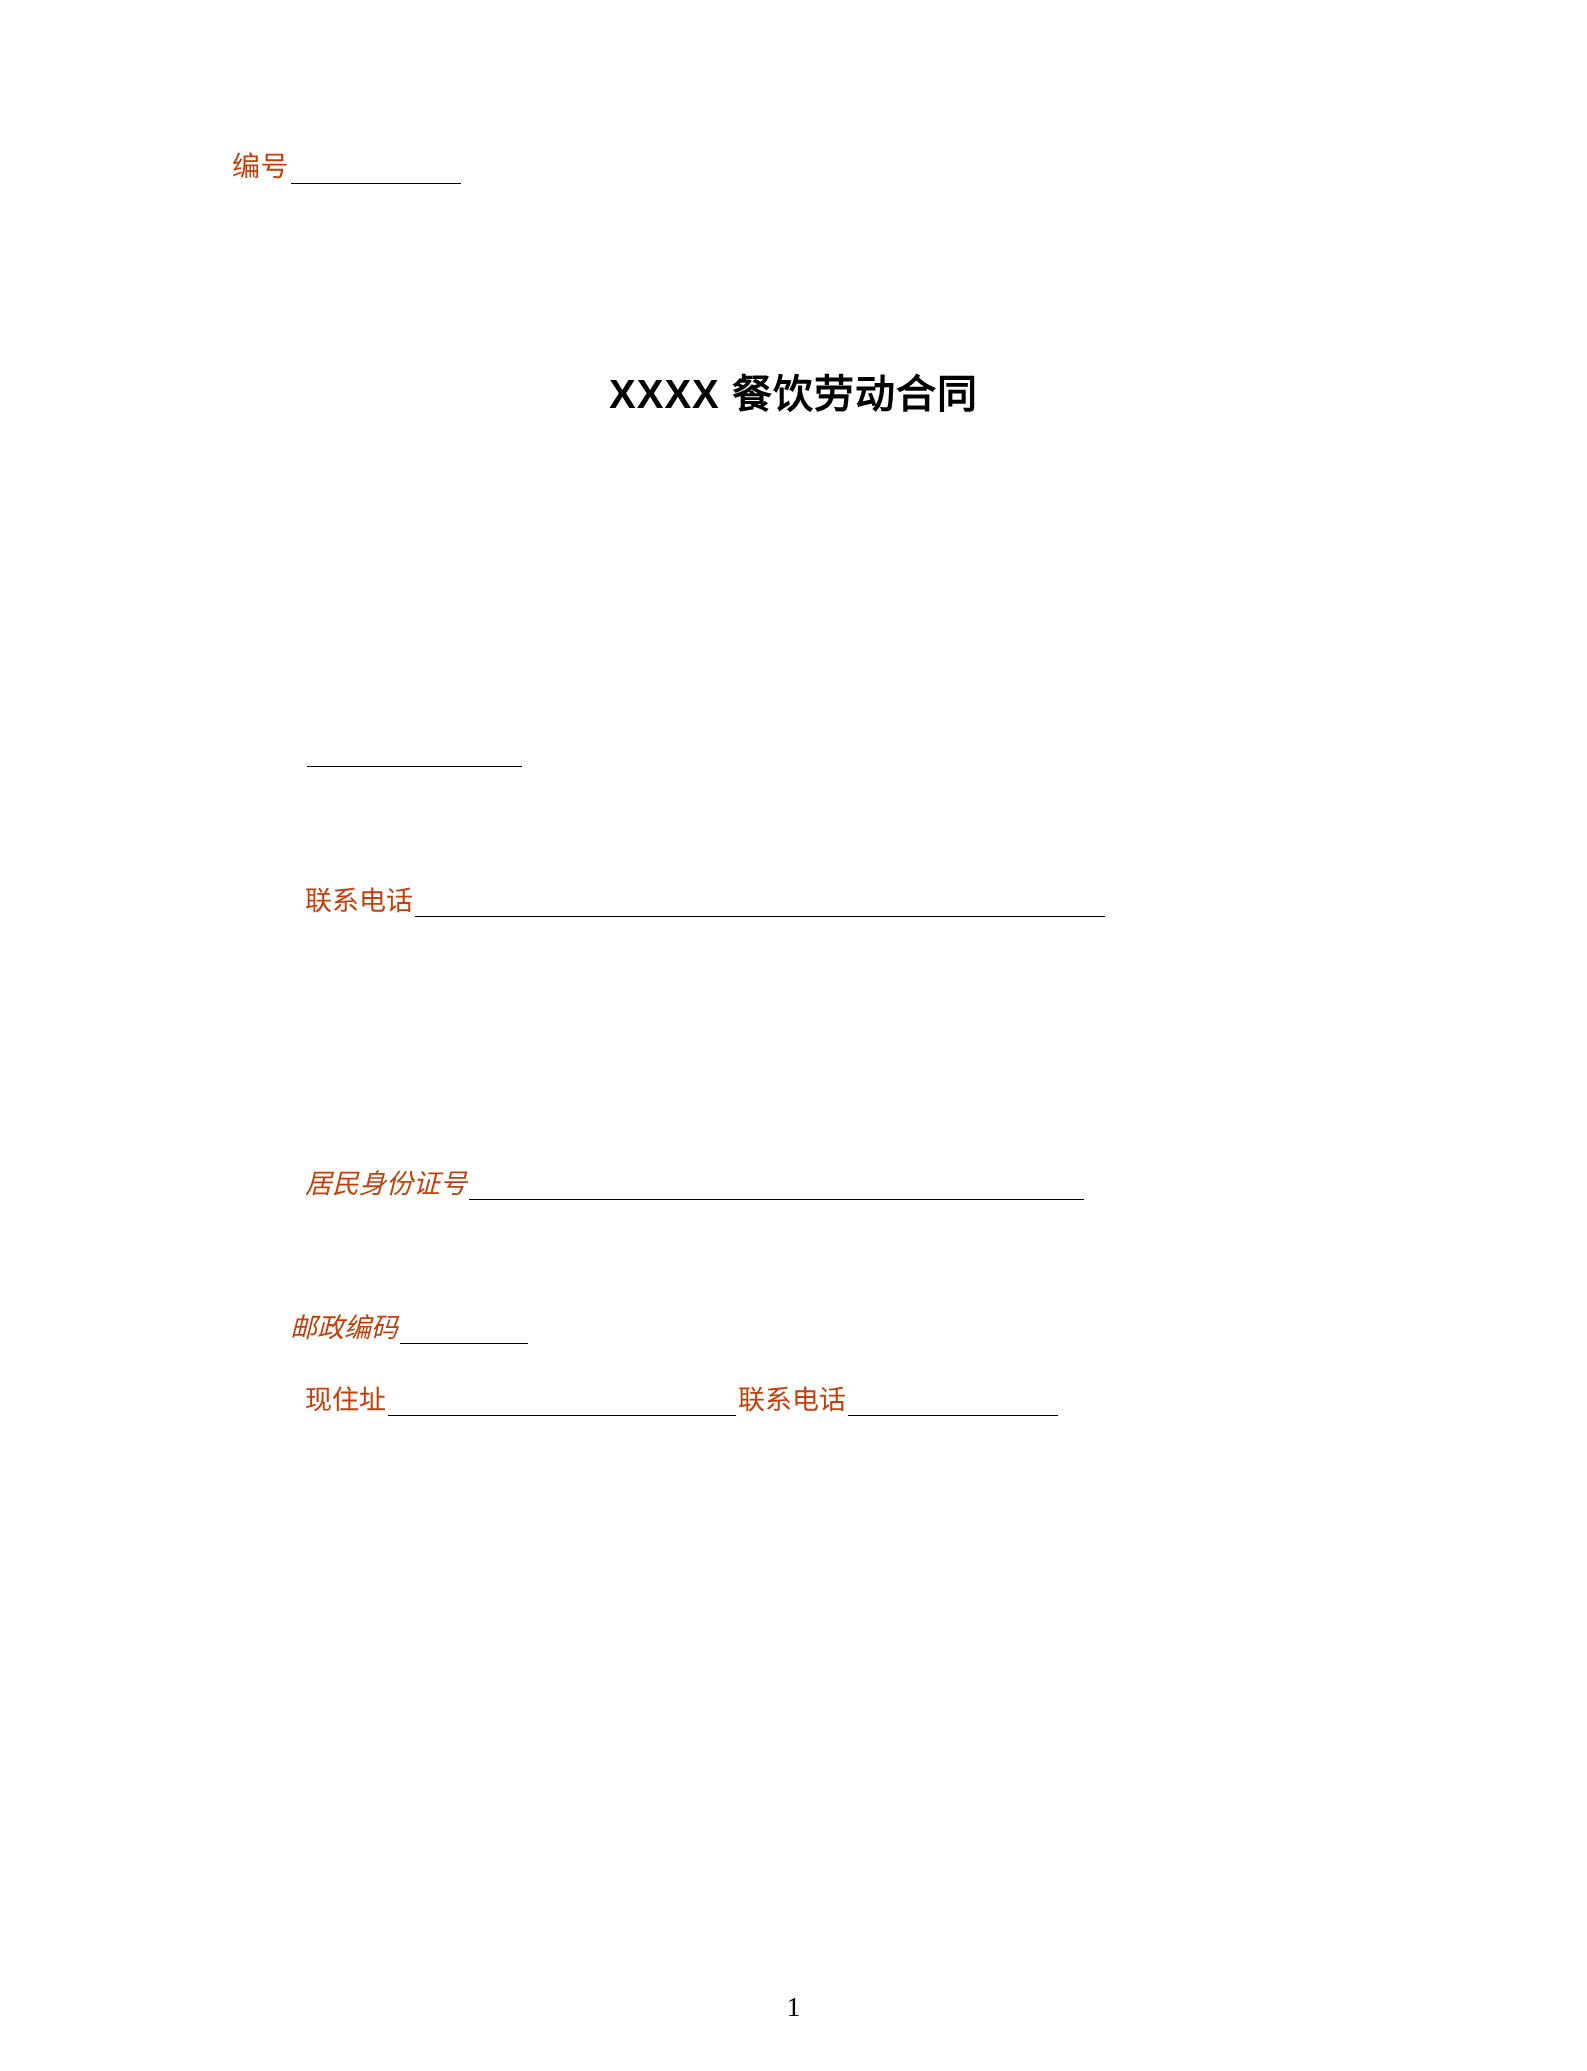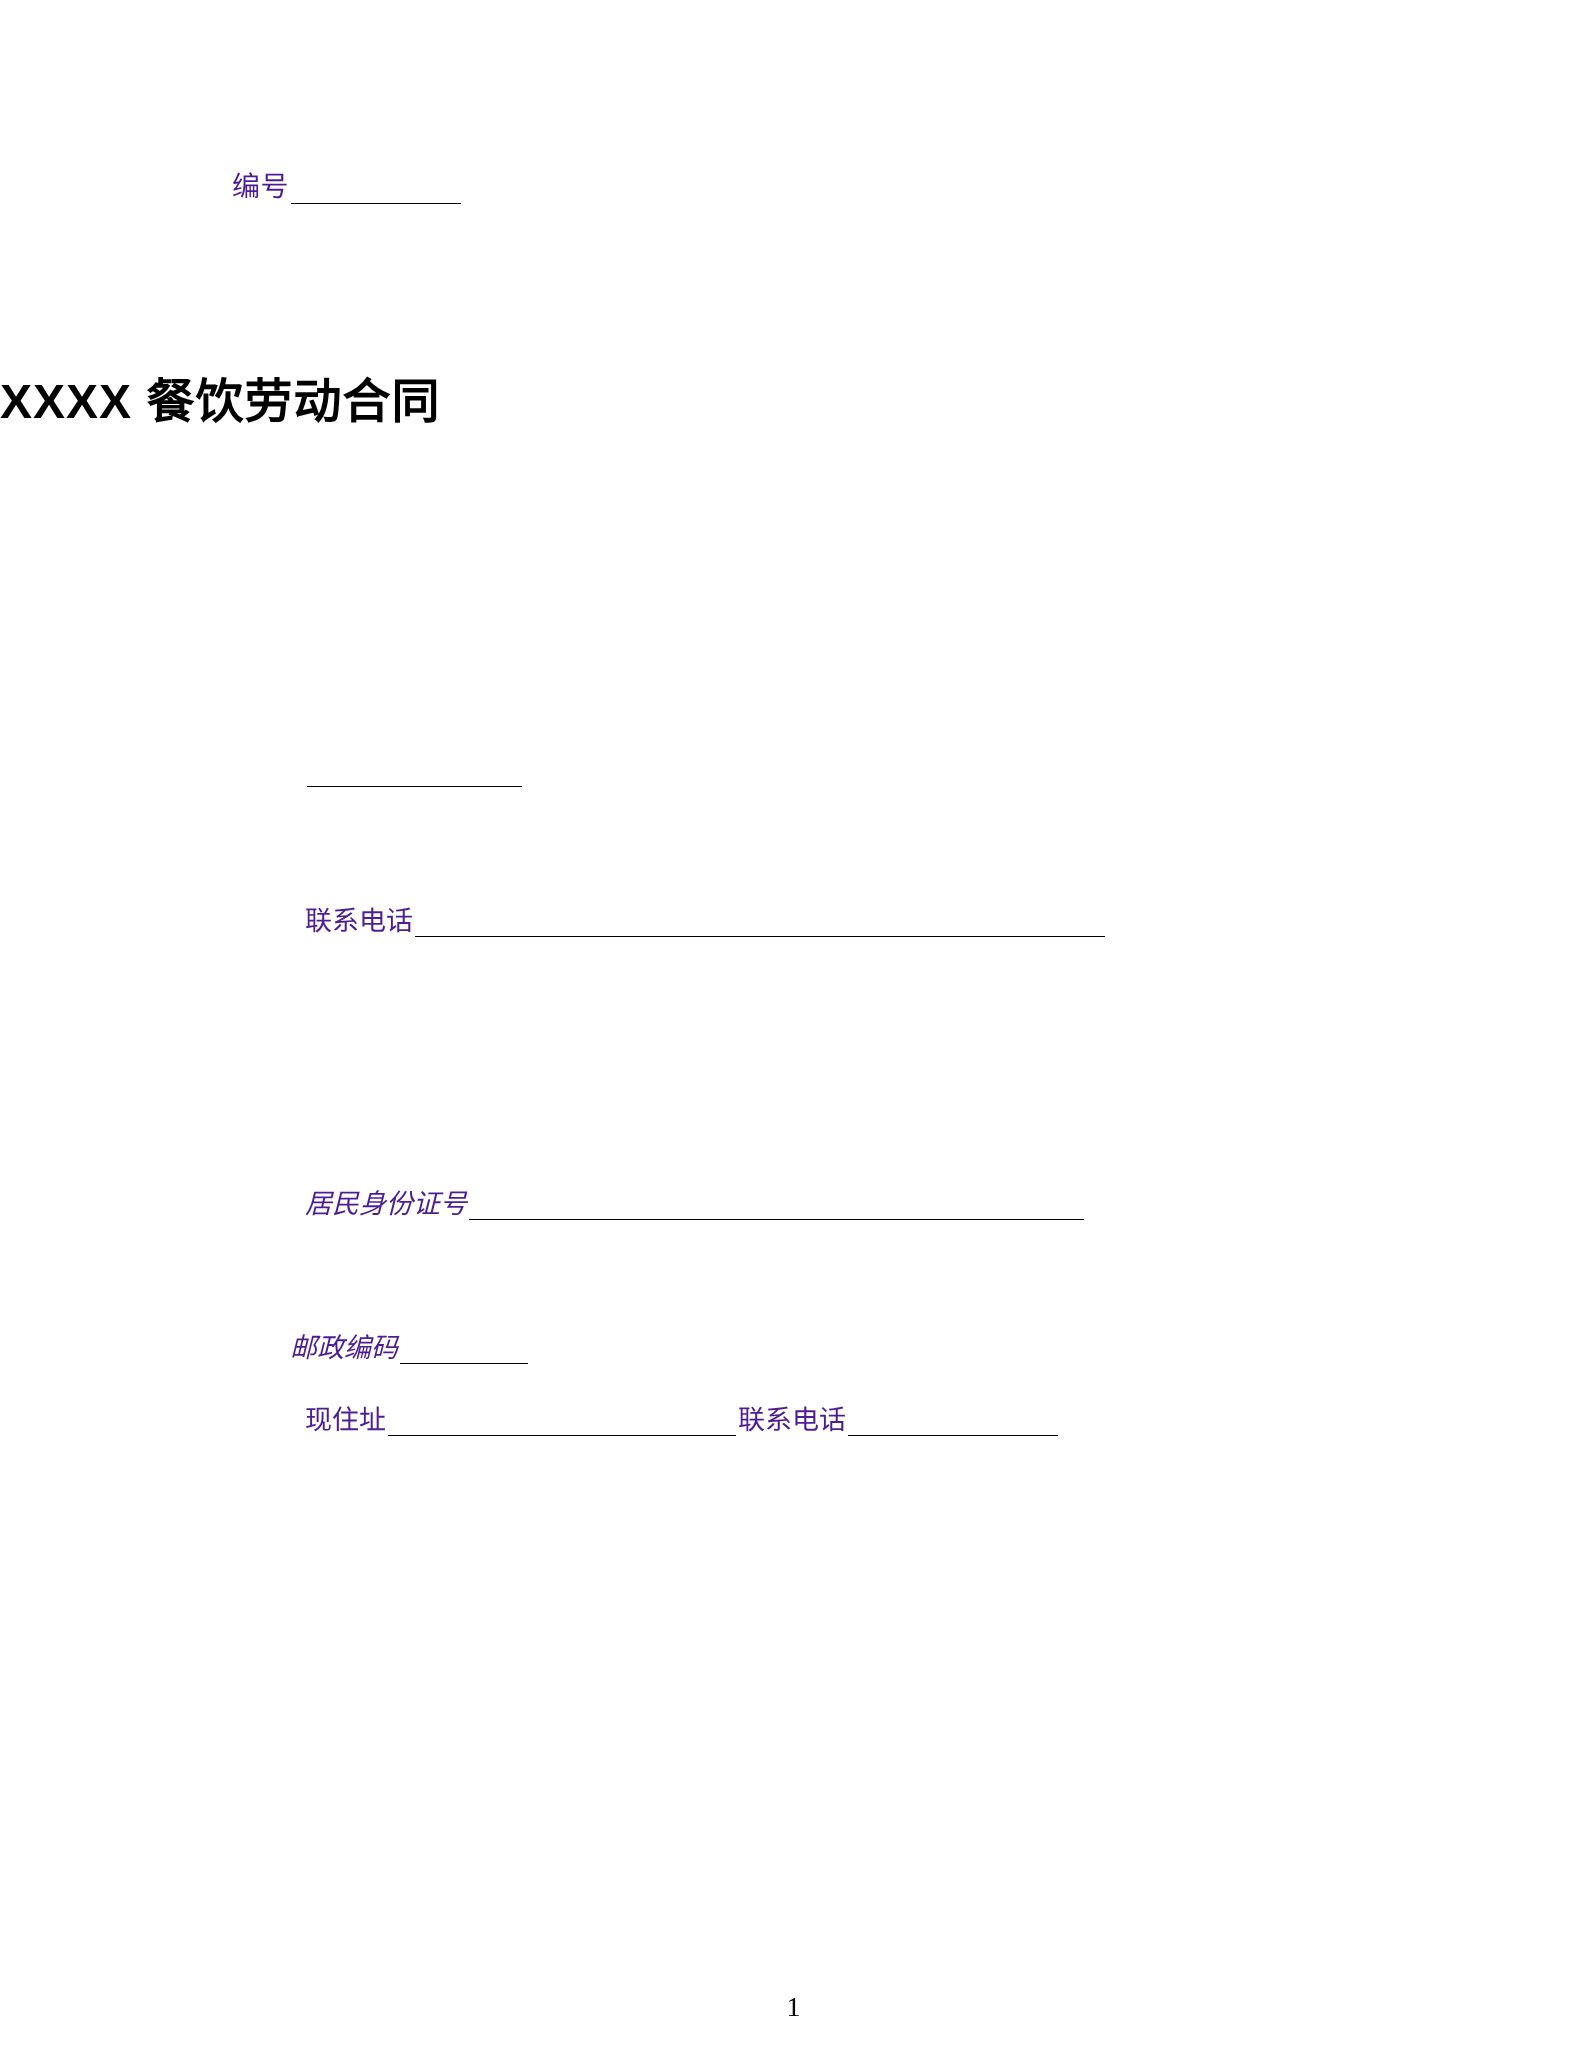--- a/index.html
+++ b/index.html
@@ -19,37 +19,37 @@
     overflow: hidden;
     box-sizing: border-box;
   }
 
   
   .doc-line {
     position: absolute;
     white-space: nowrap;
     font-size: 27px;
     line-height: 1.2;
-    color: #4c1d95;
-    margin-top: 20px;
+    color: #c2410c;
   }
 
   .serial {
     left: 232px;
     top: 150px;
     font-size: 28px;
     letter-spacing: 0.5px;
   }
 
   .title {
     position: absolute;
     top: 362px;
     left: 0;
     width: 100%;
-    font-size: 48px;
+    text-align: center;
+    font-size: 40px;
     font-weight: bold;
     letter-spacing: 1px;
     font-family: "Liberation Sans", "DejaVu Sans", sans-serif;
   }
 
   
   .ul {
     display: inline-block;
     border-bottom: 1.6px solid #000;
     height: 1.05em;

